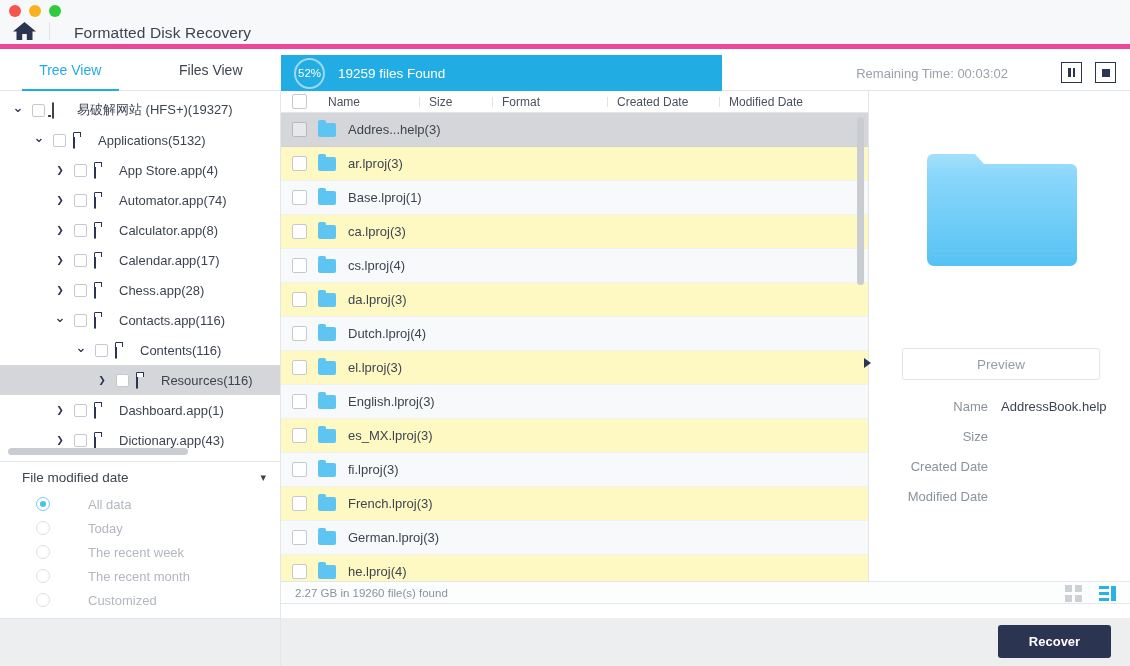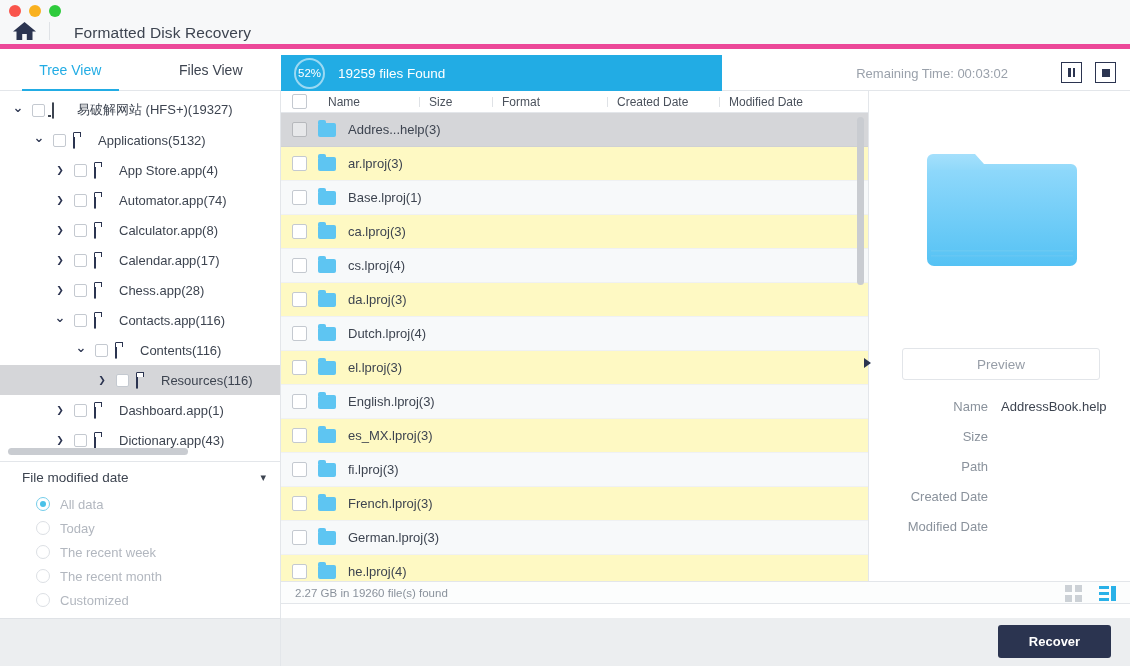--- a/index.html
+++ b/index.html
@@ -132,21 +132,21 @@
     background:#fff; border-top:1px solid #e3e6ea; border-right:1px solid #e3e6ea;
   }
   .filter-head {
     display:flex; align-items:center; height:30px; padding:0 14px 0 22px;
     font-size:13.5px; color:#3d4450; cursor:pointer;
   }
   .filter-head span:first-child { flex:1; }
   .chev { font-size:11px; color:#3d4450; }
   .radio-row {
     display:flex; align-items:center; height:24px; padding-left:36px;
-    font-size:13px; color:#b2b7bf; cursor:pointer;
+    font-size:13px; color:#b2b7bf; cursor:pointer;gap:28px;
   }
   .radio {
     width:14px; height:14px; border-radius:50%; border:1.4px solid #dcdfe4;
     background:#fff; margin-right:10px; position:relative;
   }
   .radio.on { border-color:#74cdea; }
   .radio.on::after {
     content:""; position:absolute; left:3px; top:3px; width:6px; height:6px;
     border-radius:50%; background:#49c1e8;
   }
@@ -554,24 +554,20 @@
     <div class="meta" id="preview-meta">
         <div class="meta-row">
           <span class="meta-key">Name</span>
           <span class="meta-val">AddressBook.help</span>
         </div>
         <div class="meta-row">
           <span class="meta-key">Size</span>
           <span class="meta-val"></span>
         </div>
         <div class="meta-row">
-          <span class="meta-key">Path</span>
-          <span class="meta-val"></span>
-        </div>
-        <div class="meta-row">
           <span class="meta-key">Created Date</span>
           <span class="meta-val"></span>
         </div>
         <div class="meta-row">
           <span class="meta-key">Modified Date</span>
           <span class="meta-val"></span>
         </div>
       </div>
   </div>
 

